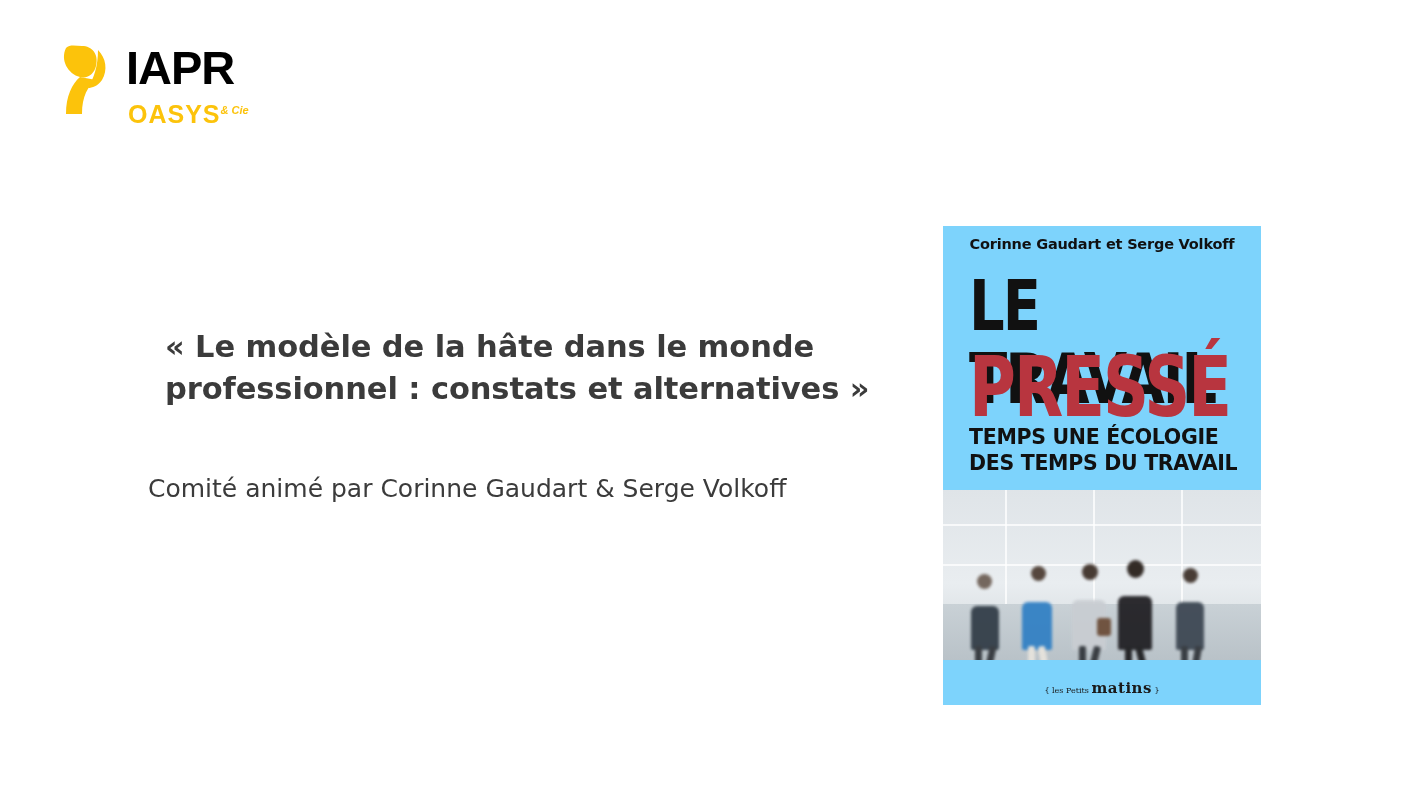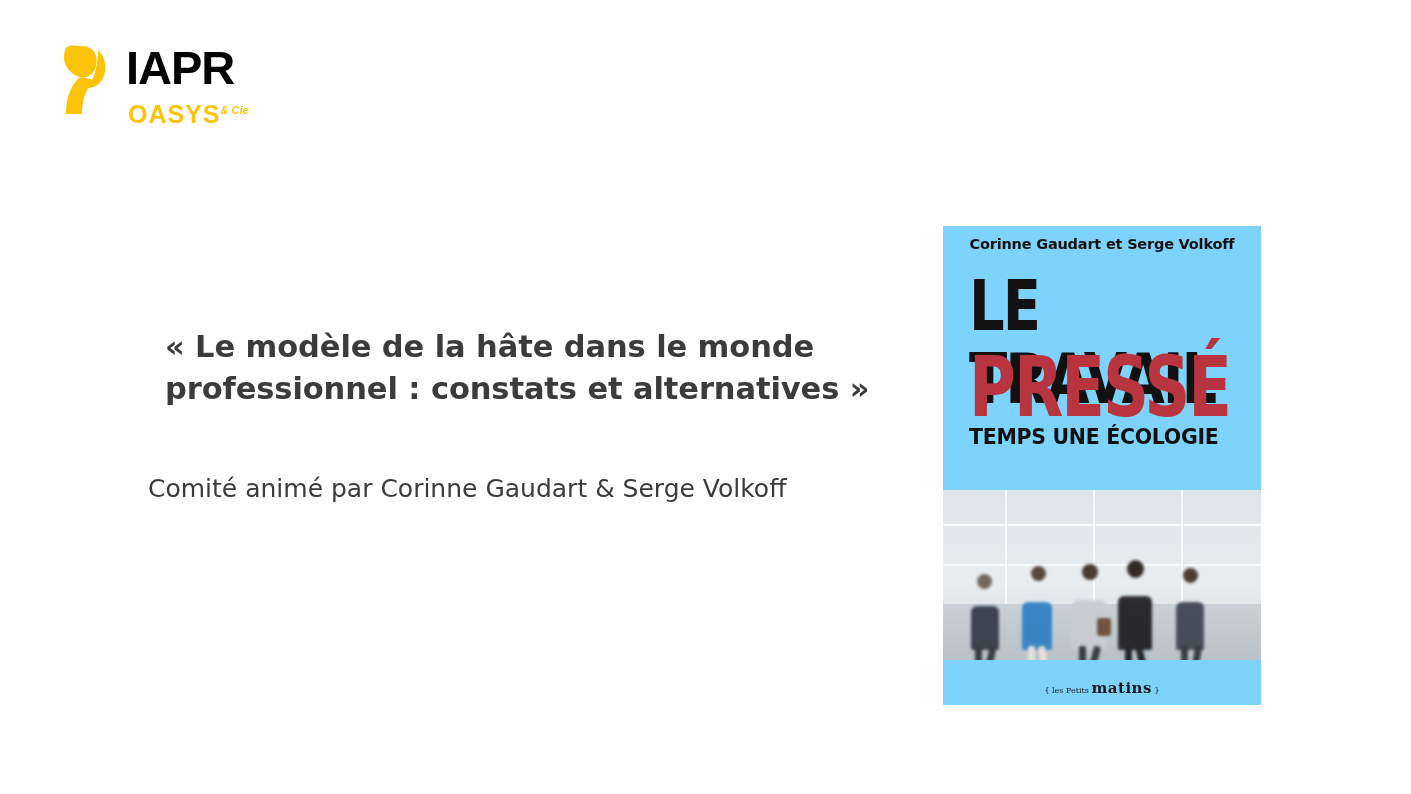--- a/index.html
+++ b/index.html
@@ -225,20 +225,21 @@
 
 <div class="title">« Le modèle de la hâte dans le monde professionnel : constats et alternatives »</div>
 <div class="subtitle">Comité animé par Corinne Gaudart &amp; Serge Volkoff</div>
 
 <div class="book">
   <div class="book-authors">Corinne Gaudart et Serge Volkoff</div>
   <div class="book-title1">LE TRAVAIL</div>
   <div class="book-title2">PRESSÉ</div>
   <div class="book-sub">
     <div>TEMPS UNE ÉCOLOGIE</div>
+    <div>DES TEMPS DU TRAVAIL</div>
   </div>
 
   <div class="book-photo">
     <div class="tile-line" style="left:0;top:34px;width:100%;height:2px;"></div>
     <div class="tile-line" style="left:0;top:74px;width:100%;height:2px;"></div>
     <div class="tile-line" style="left:62px;top:0;width:2px;height:114px;"></div>
     <div class="tile-line" style="left:150px;top:0;width:2px;height:114px;"></div>
     <div class="tile-line" style="left:238px;top:0;width:2px;height:114px;"></div>
     <div class="floor"></div>
 

